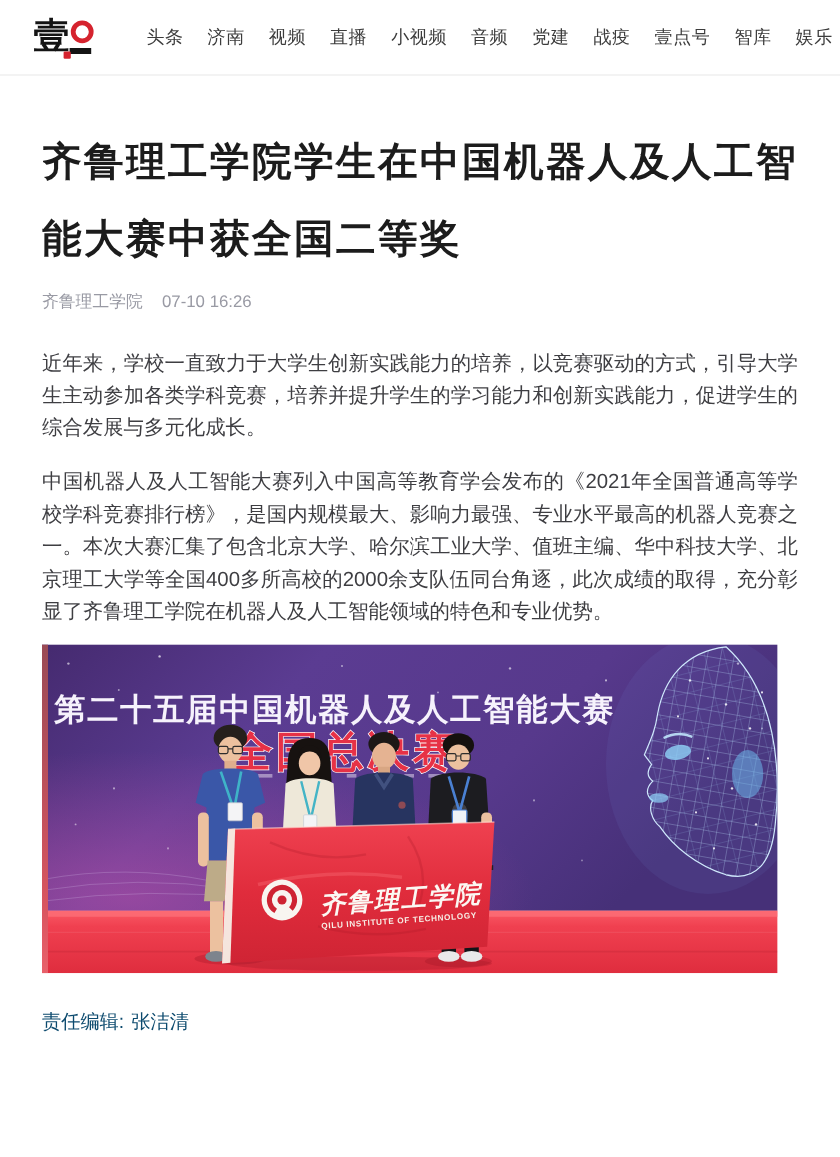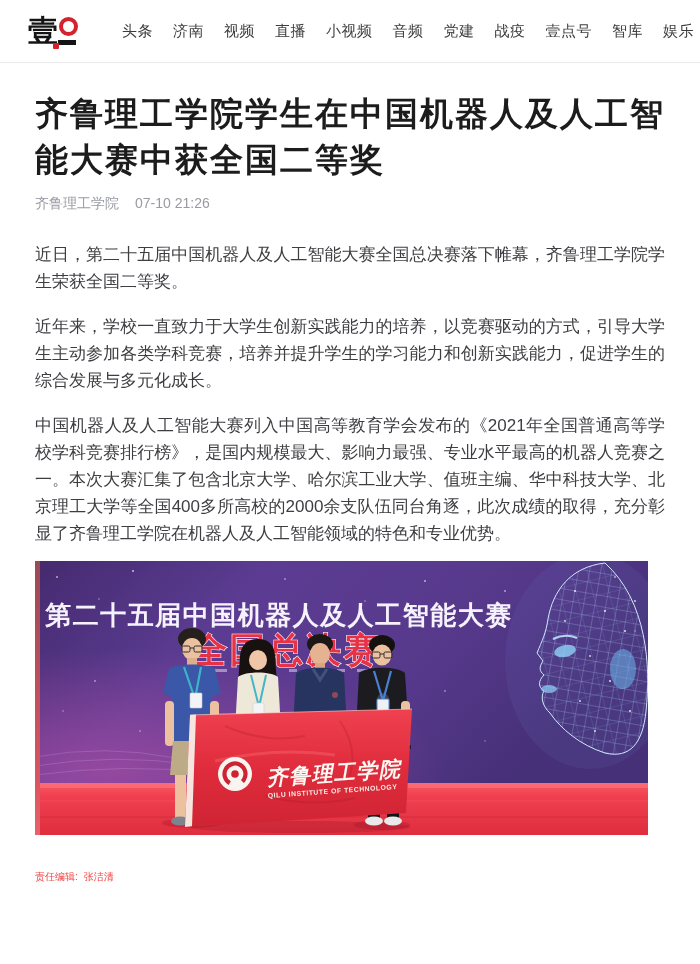--- a/index.html
+++ b/index.html
@@ -15,29 +15,29 @@
   .logo{position:relative;width:48px;height:34px;flex:0 0 auto;margin-right:46px;cursor:pointer;}
   .logo-yi{position:absolute;left:0;top:0;font-size:30px;line-height:34px;font-weight:bold;color:#141414;}
   .logo-ring{position:absolute;left:31px;top:3px;width:11px;height:11px;border:4px solid #d5232e;border-radius:50%;}
   .logo-bar{position:absolute;left:30px;top:26px;width:18px;height:5px;background:#141414;}
   .logo-dot{position:absolute;left:25px;top:29px;width:6px;height:6px;background:#d5232e;border-radius:1px;}
   .nav-items{display:flex;gap:20px;font-size:15px;color:#3c3c3c;}
   .nav-item{cursor:pointer;letter-spacing:.5px;text-align:right;}
   
   .article{padding:0 35px;}
   .title{
-    margin:28px 0 0;font-size:33px;line-height:46px;font-weight:700;
+    margin:40px 0 0;font-size:33px;line-height:64px;font-weight:700;
     color:#1c1c1c;letter-spacing:2px;
   }
   .byline{margin-top:12px;display:flex;gap:16px;font-size:14px;color:#999aa4;}
   .paras{margin-top:28px;}
   .para{margin:0 0 18px;font-size:17px;line-height:27px;color:#3e3e42;text-align:justify;}
   .para:last-child{margin-bottom:0;}
   .photo{margin-top:14px;width:613px;height:274px;display:block;}
-  .credits{margin-top:34px;font-size:10px;color:#ef4444;}
+  .credits{margin-top:34px;font-size:16px;color:#0c4a6e;}
   .credit-row{margin-bottom:12px;line-height:15px;display:flex;gap:6px;}
 </style>
 </head>
 <body>
 
 <div class="topnav">
   <div class="logo">
     <span class="logo-yi">壹</span>
     <span class="logo-ring"></span>
     <span class="logo-bar"></span>
@@ -56,25 +56,24 @@
     <a class="nav-item">智库</a>
     <a class="nav-item">娱乐</a>
   </div>
 </div>
 
 <div class="article">
   <h1 class="title">齐鲁理工学院学生在中国机器人及人工智能大赛中获全国二等奖</h1>
 
   <div class="byline">
     <span>齐鲁理工学院</span>
-    <span>07-10 21:26</span>
+    <span>07-10 16:26</span>
   </div>
 
   <div class="paras">
-    <p class="para">近日，第二十五届中国机器人及人工智能大赛全国总决赛落下帷幕，齐鲁理工学院学生荣获全国二等奖。</p>
     <p class="para">近年来，学校一直致力于大学生创新实践能力的培养，以竞赛驱动的方式，引导大学生主动参加各类学科竞赛，培养并提升学生的学习能力和创新实践能力，促进学生的综合发展与多元化成长。</p>
     <p class="para">中国机器人及人工智能大赛列入中国高等教育学会发布的《2021年全国普通高等学校学科竞赛排行榜》，是国内规模最大、影响力最强、专业水平最高的机器人竞赛之一。本次大赛汇集了包含北京大学、哈尔滨工业大学、值班主编、华中科技大学、北京理工大学等全国400多所高校的2000余支队伍同台角逐，此次成绩的取得，充分彰显了齐鲁理工学院在机器人及人工智能领域的特色和专业优势。</p>
   </div>
 
   <svg class="photo" viewBox="0 0 613 274" xmlns="http://www.w3.org/2000/svg">
     <defs>
       <linearGradient id="bgGrad" x1="0" y1="0" x2="1" y2="0.35">
         <stop offset="0" stop-color="#452a6f"></stop>
         <stop offset="0.35" stop-color="#5b3c92"></stop>
         <stop offset="0.7" stop-color="#57398c"></stop>

